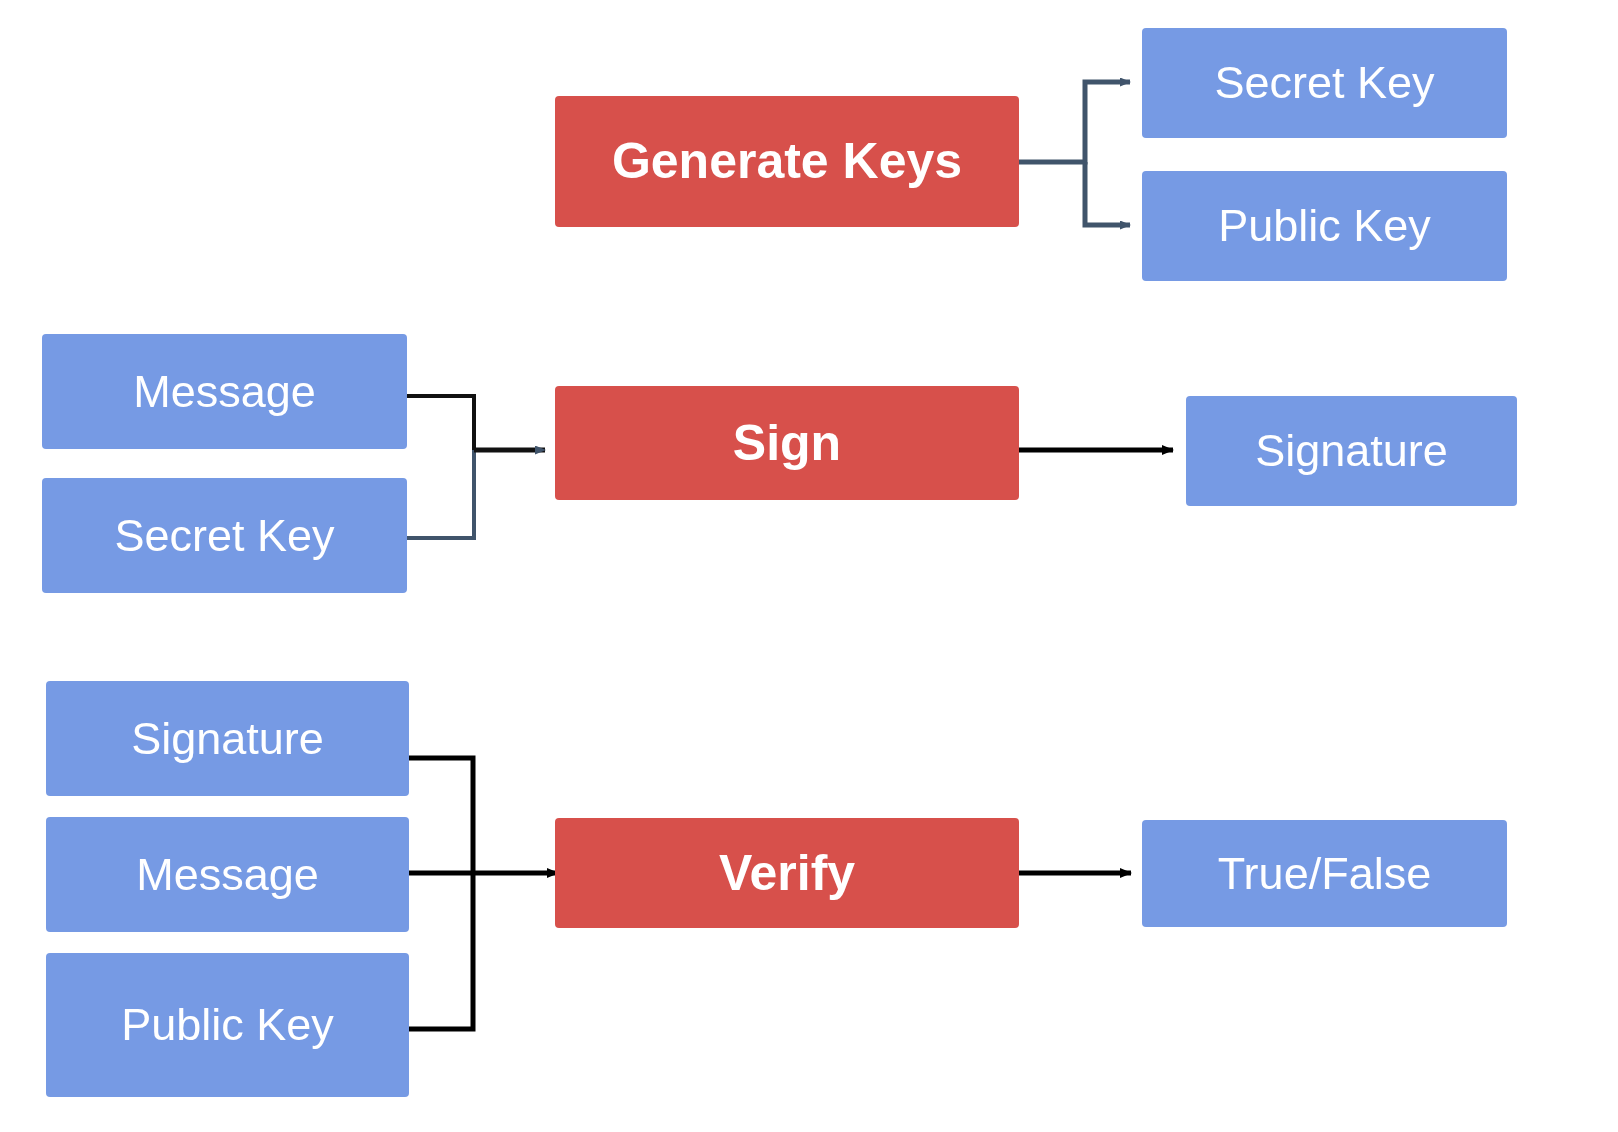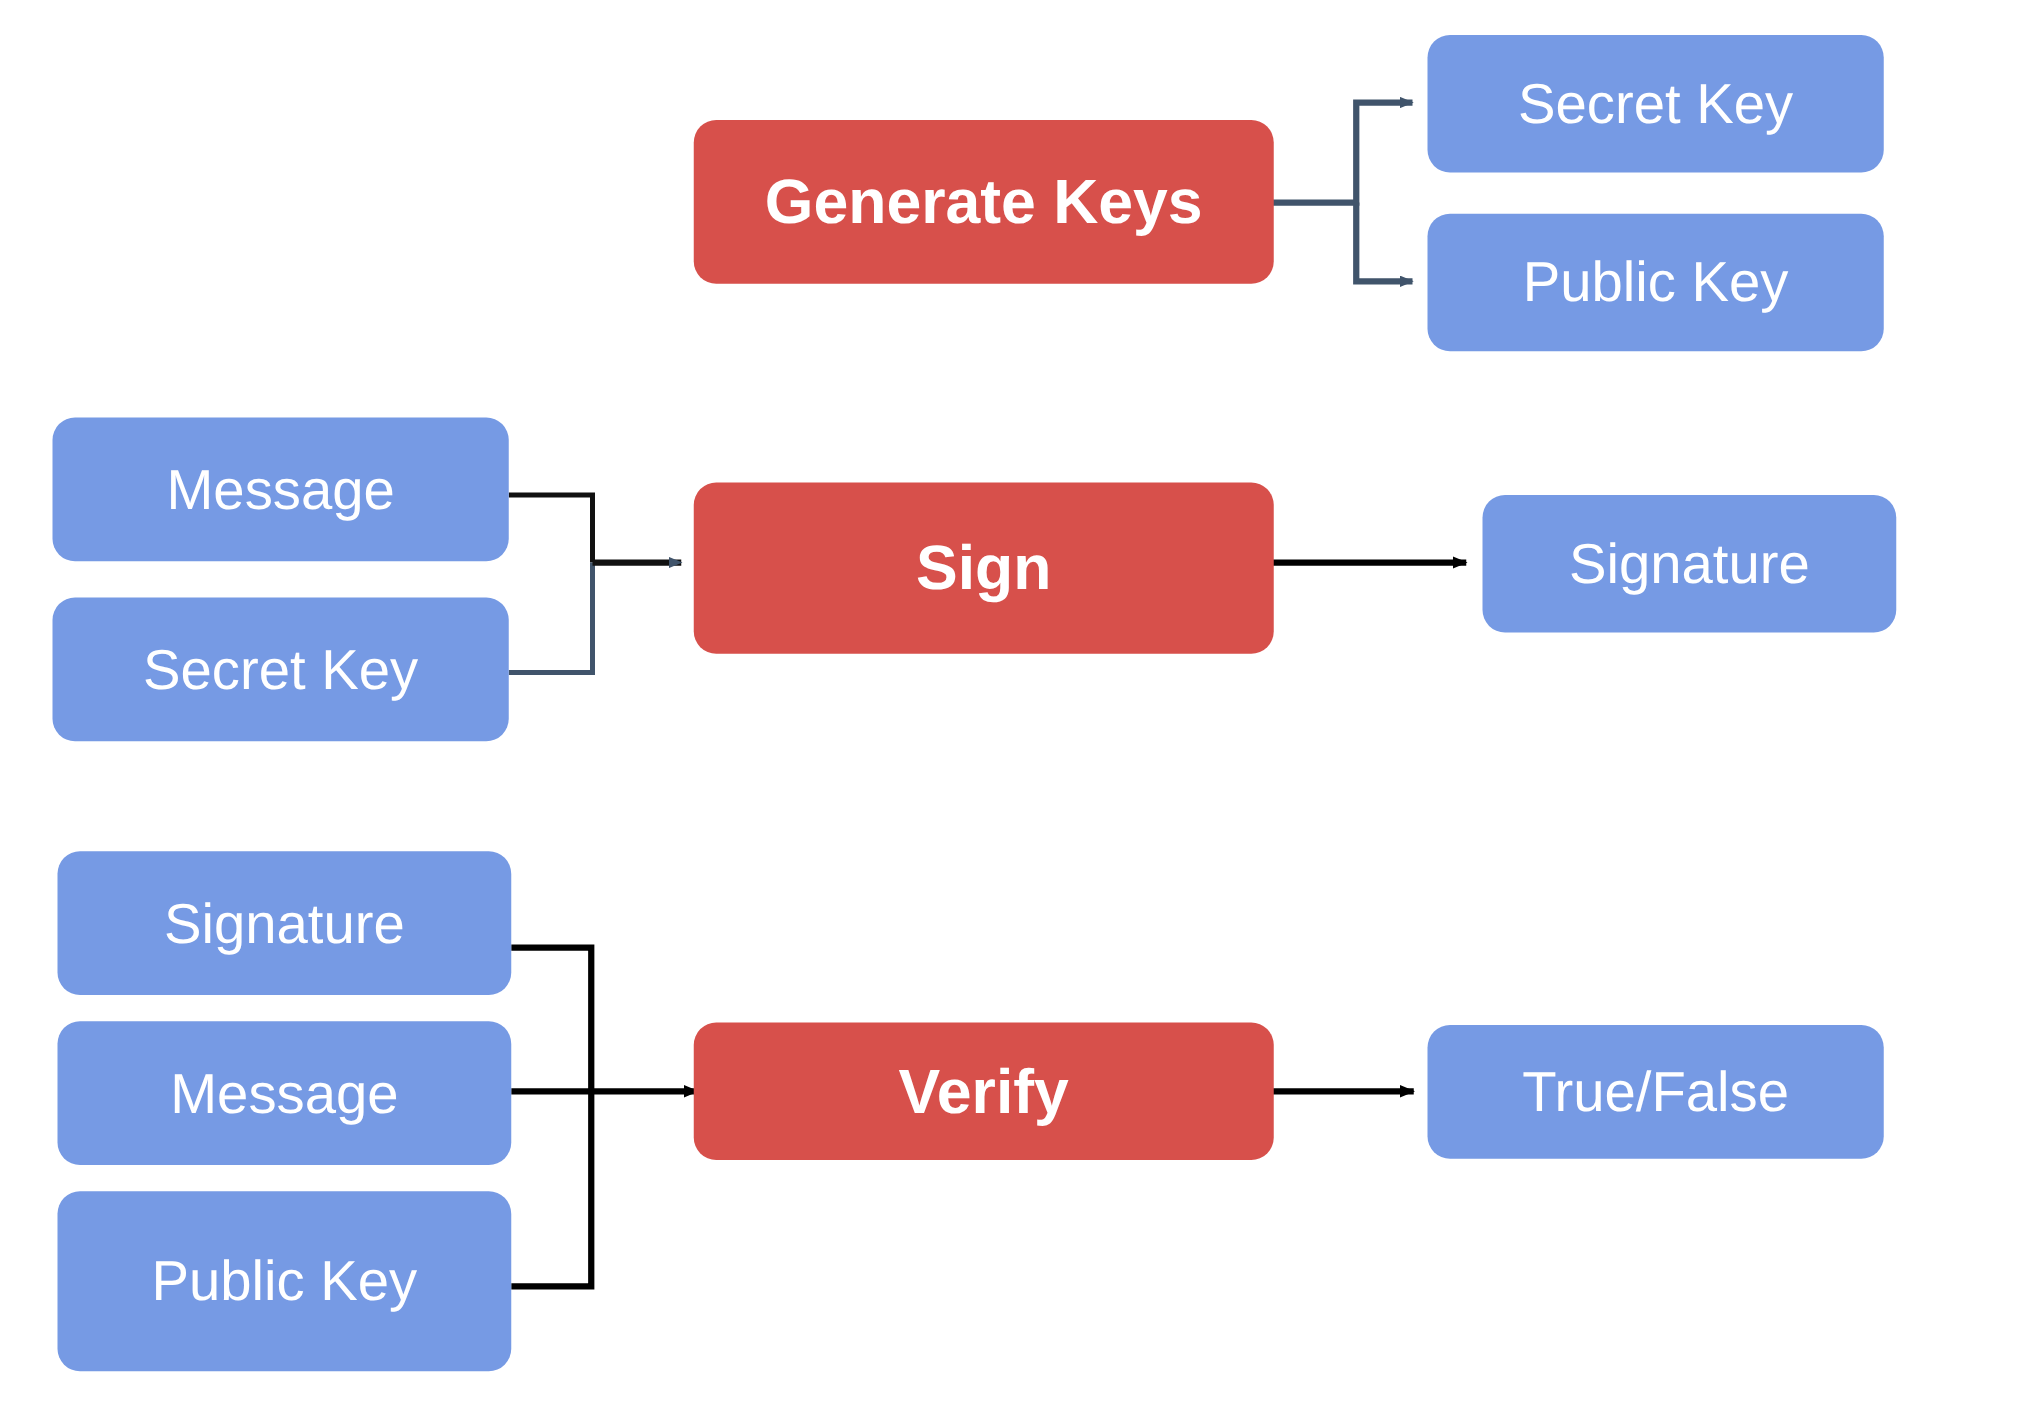--- a/index.html
+++ b/index.html
@@ -17,21 +17,21 @@
     height: 1132px;
     background: #ffffff;
     overflow: hidden;
   }
   .node {
     position: absolute;
     box-sizing: border-box;
     display: flex;
     align-items: center;
     justify-content: center;
-    border-radius: 18px;
+    border-radius: 4px;
     color: #ffffff;
     text-align: center;
     line-height: 1.1;
     user-select: none;
   }
   .node.data {
     background: #769ae4;
     font-weight: 400;
     font-size: 45px;
   }
@@ -118,21 +118,21 @@
   </div>
 
   <div class="node data" style="left:42px; top:334px; width:365px; height:115px;">
     <span class="label">Message</span>
   </div>
 
   <div class="node data" style="left:42px; top:478px; width:365px; height:115px;">
     <span class="label">Secret Key</span>
   </div>
 
-  <div class="node process" style="left:555px; top:386px; width:464px; height:137px;">
+  <div class="node process" style="left:555px; top:386px; width:464px; height:114px;">
     <span class="label">Sign</span>
   </div>
 
   <div class="node data" style="left:1186px; top:396px; width:331px; height:110px;">
     <span class="label">Signature</span>
   </div>
 
   <div class="node data" style="left:46px; top:681px; width:363px; height:115px;">
     <span class="label">Signature</span>
   </div>

